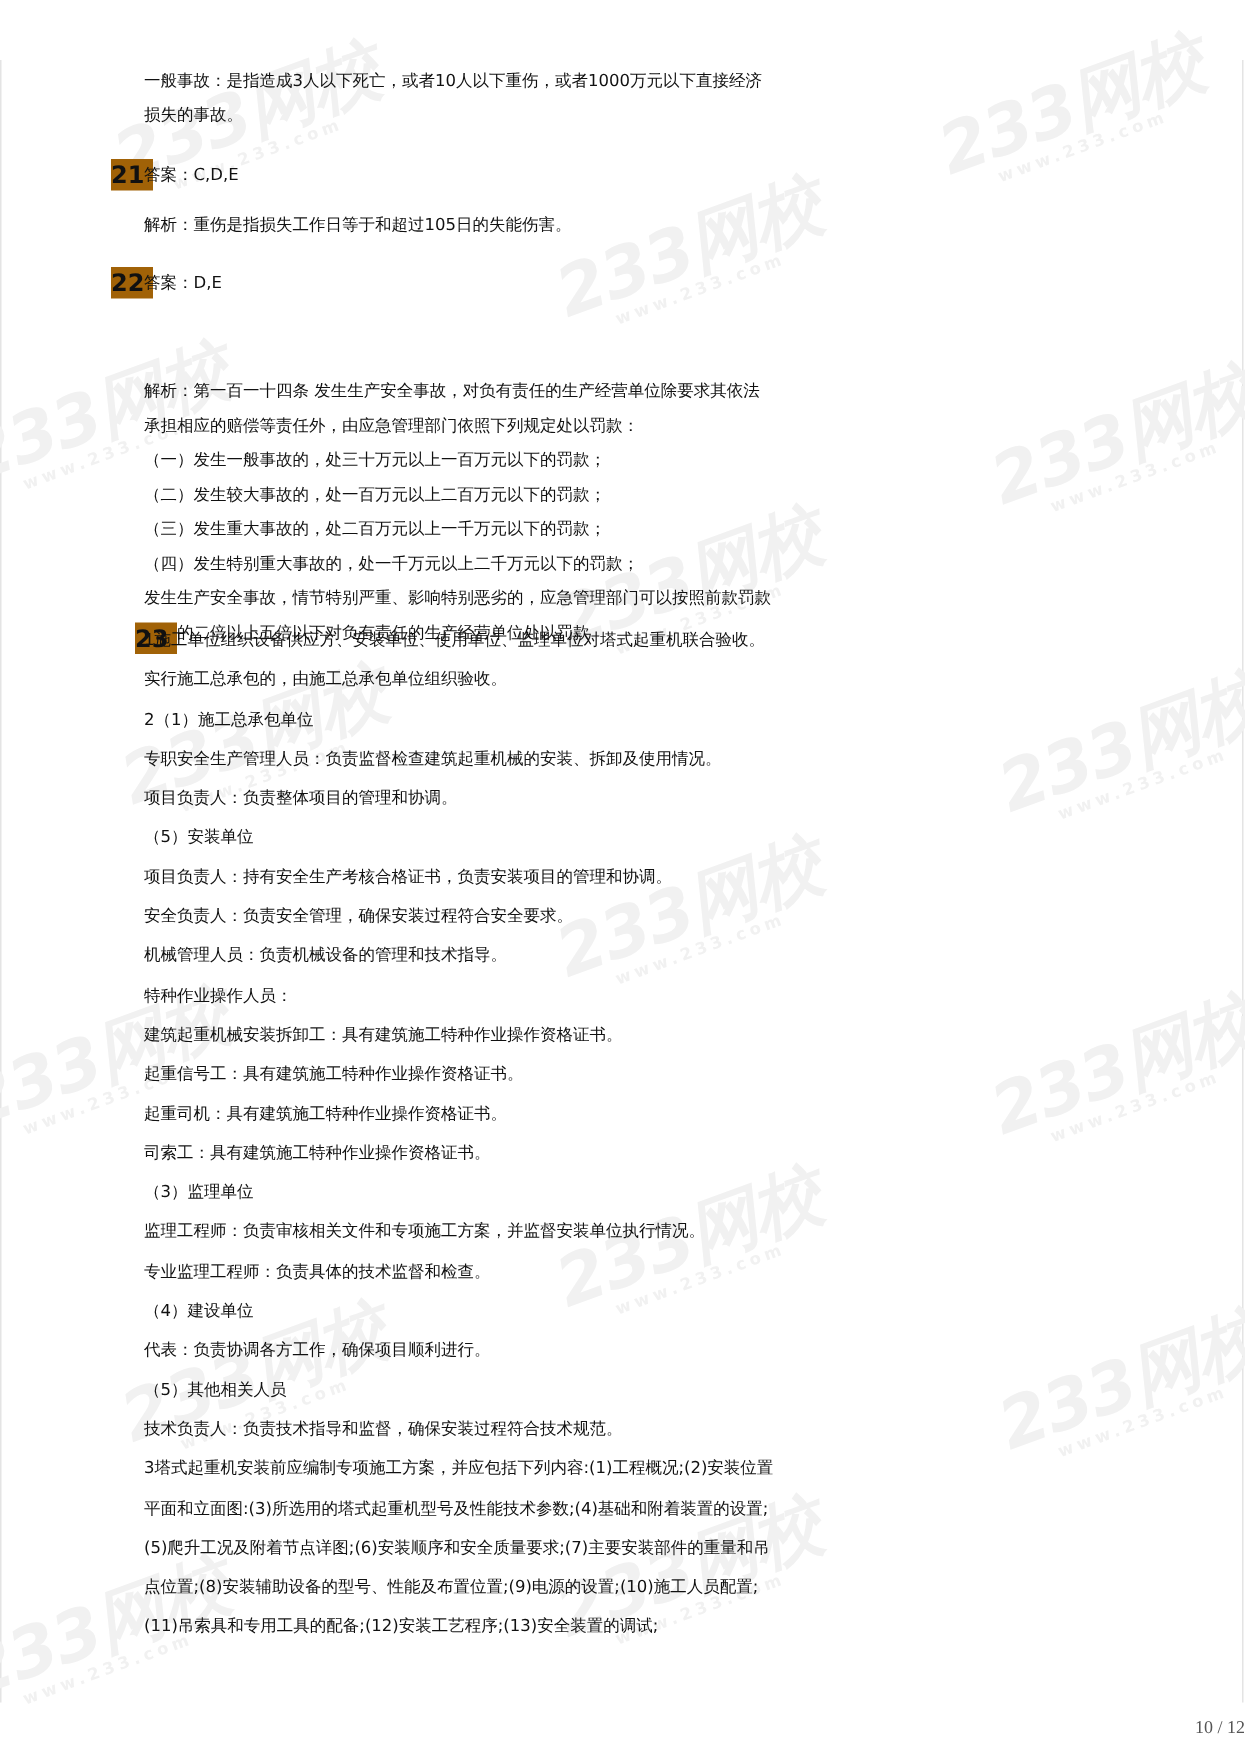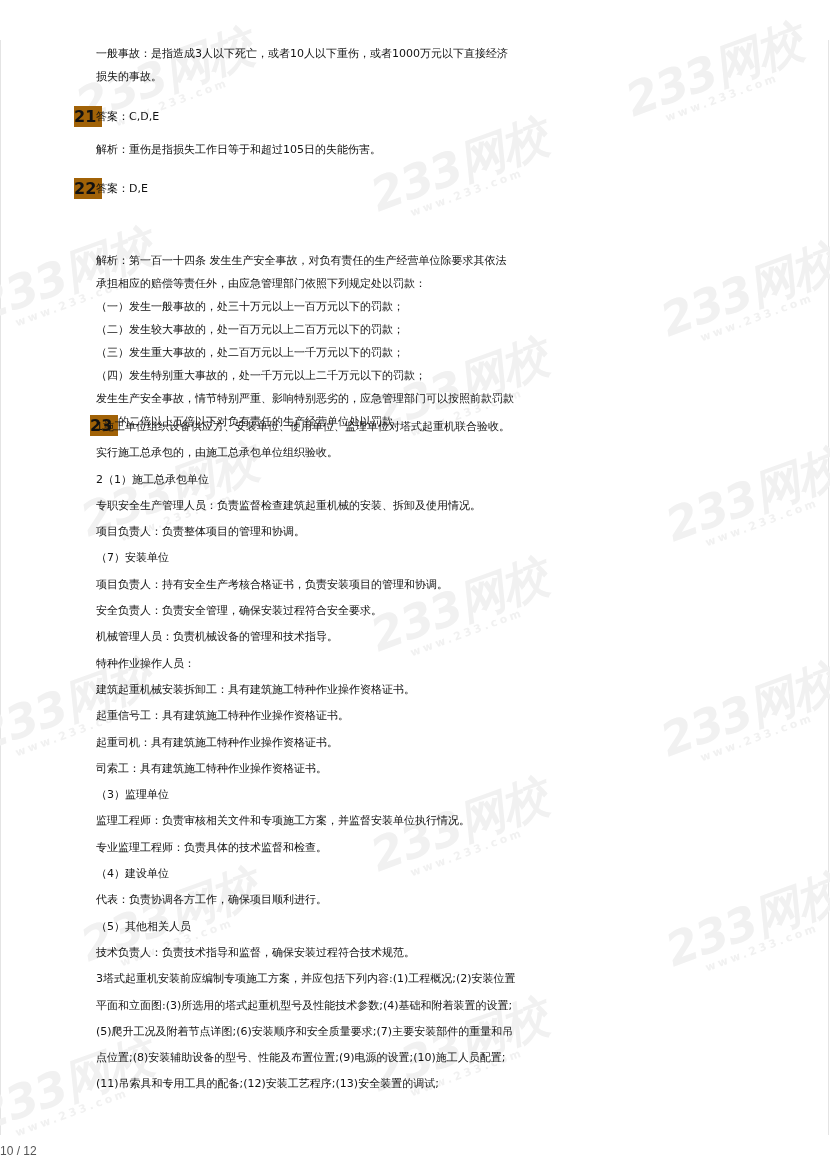--- a/index.html
+++ b/index.html
@@ -87,22 +87,22 @@
     .answer-line .answer-label {
     }
     .answer-line .answer-value {
       font-weight: normal;
     }
     .page-number {
       position: absolute;
       left: 0;
       width: 830px;
       top: 1144px;
-      text-align: left;
-      font-family: Liberation Sans, sans-serif;
+      text-align: right;
+      font-family: Liberation Serif, serif;
       font-size: 12px;
       color: #555555;
     }
   </style>
 </head>
 <body>
 
 <div class="page-border-left"></div>
 <div class="page-border-right"></div>
 
@@ -205,21 +205,21 @@
     <div class="line">数额的二倍以上五倍以下对负有责任的生产经营单位处以罚款</div>
   </div>
 
   <div class="q-num" style="top:415px;margin-left:16px;">23</div>
   <div class="block" style="top:414px; line-height:26.3px;">
     <div class="line">1施工单位组织设备供应方、安装单位、使用单位、监理单位对塔式起重机联合验收。</div>
     <div class="line">实行施工总承包的，由施工总承包单位组织验收。</div>
     <div class="line">2（1）施工总承包单位</div>
     <div class="line">专职安全生产管理人员：负责监督检查建筑起重机械的安装、拆卸及使用情况。</div>
     <div class="line">项目负责人：负责整体项目的管理和协调。</div>
-    <div class="line">（7）安装单位</div>
+    <div class="line">（5）安装单位</div>
     <div class="line">项目负责人：持有安全生产考核合格证书，负责安装项目的管理和协调。</div>
     <div class="line">安全负责人：负责安全管理，确保安装过程符合安全要求。</div>
     <div class="line">机械管理人员：负责机械设备的管理和技术指导。</div>
     <div class="line">特种作业操作人员：</div>
     <div class="line">建筑起重机械安装拆卸工：具有建筑施工特种作业操作资格证书。</div>
     <div class="line">起重信号工：具有建筑施工特种作业操作资格证书。</div>
     <div class="line">起重司机：具有建筑施工特种作业操作资格证书。</div>
     <div class="line">司索工：具有建筑施工特种作业操作资格证书。</div>
     <div class="line">（3）监理单位</div>
     <div class="line">监理工程师：负责审核相关文件和专项施工方案，并监督安装单位执行情况。</div>

